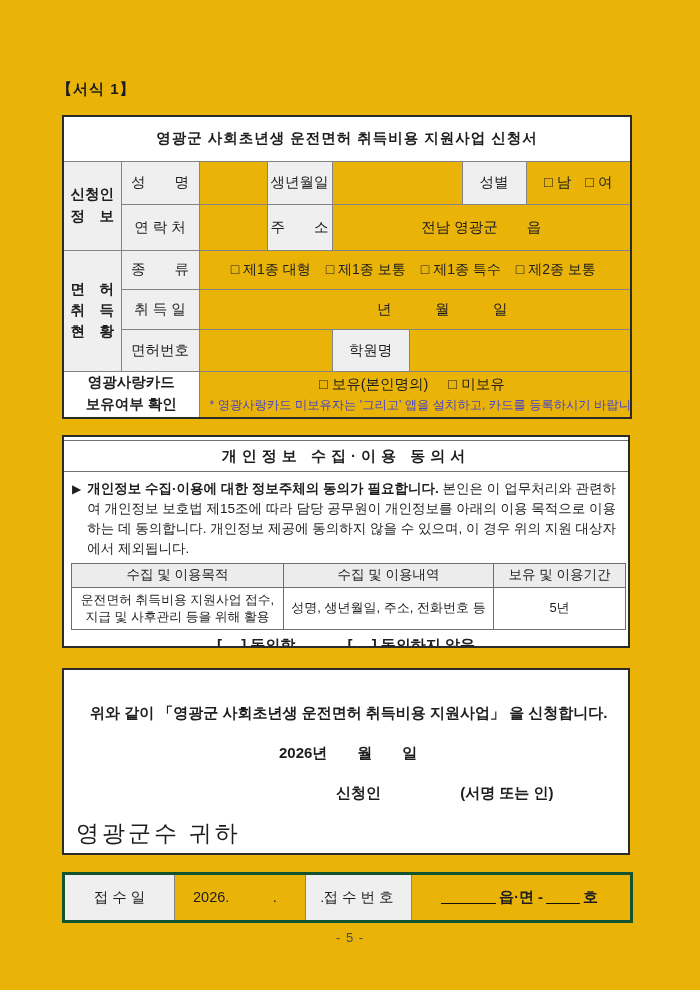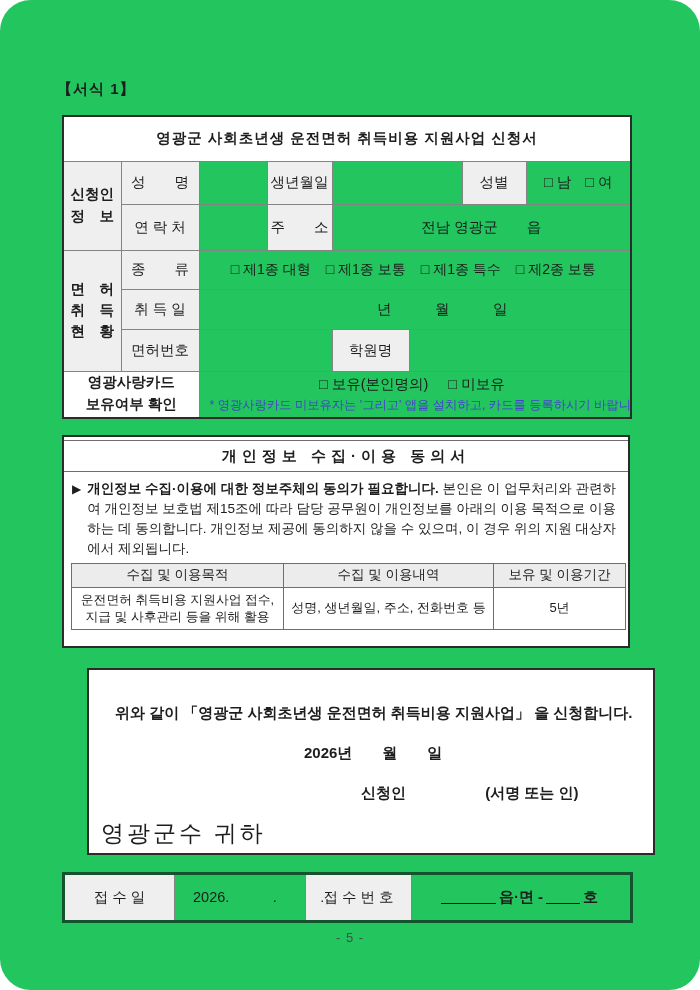--- a/index.html
+++ b/index.html
@@ -2,21 +2,21 @@
 <html><head>
 <meta charset="utf-8">
 <style>
   * { margin:0; padding:0; box-sizing:border-box; }
   html,body { background:#ffffff; }
   body {
     width:700px; height:990px; position:relative;
     font-family:"Liberation Sans","DejaVu Sans",sans-serif;
     color:#1d1d1d;
   }
-  .page { position:absolute; inset:0; background:#22c55e;border-radius:31px; }
+  .page { position:absolute; inset:0; background:#eab308; }
 
   .form-tag { position:absolute; left:57px; top:80px; font-size:15px; font-weight:bold; letter-spacing:1px; }
 
   
   table.t1 {
     position:absolute; left:62px; top:115px; width:568px;
     border-collapse:collapse; table-layout:fixed;
     border:2px solid #2b2b2b;
   }
   table.t1 td { border:1px solid #848484; font-size:14.5px; text-align:center; vertical-align:middle; overflow:hidden; }
@@ -53,21 +53,21 @@
   table.t2 th, table.t2 td { border:1px solid #6e6e6e; text-align:center; vertical-align:middle; }
   table.t2 th { background:#ececec; font-weight:normal; font-size:13.5px; height:24px; }
   table.t2 td { font-size:13px; height:42px; }
   table.t2 td.purpose { font-size:12.8px; line-height:1.35; padding:0 4px; }
   .c-agree { text-align:center; font-weight:bold; font-size:15px; padding-top:5px; line-height:19px; }
   .c-agree span { margin:0 24px; white-space:pre; }
 
   
   .box3 {
     position:absolute; left:62px; top:668px; width:568px; height:187px;
-    border:2px solid #2b2b2b; overflow:hidden; background:#fff;margin-left:25px;
+    border:2px solid #2b2b2b; overflow:hidden; background:#fff;
   }
   .d-statement { margin:34px 0 0 26px; font-weight:bold; font-size:15px; }
   .d-date { margin:21px 0 0 215px; font-weight:bold; font-size:15px; white-space:pre; }
   .d-sign { margin:21px 0 0 272px; font-weight:bold; font-size:15px; }
   .d-sign .sig-note { margin-left:75px; }
   .d-recipient {
     margin:15px 0 0 12px; font-family:"Liberation Serif","DejaVu Serif",serif;
     font-size:23px; letter-spacing:3px;
   }
 
@@ -187,20 +187,24 @@
         <th>수집 및 이용내역</th>
         <th>보유 및 이용기간</th>
       </tr>
       <tr>
         <td class="purpose">운전면허 취득비용 지원사업 접수, 지급 및 사후관리 등을 위해 활용</td>
         <td>성명, 생년월일, 주소, 전화번호 등</td>
         <td>5년</td>
       </tr>
     </tbody>
       </table>
+    <div class="c-agree">
+      <span>[　 ] 동의함</span>
+      <span>[　 ] 동의하지 않음</span>
+    </div>
   </div>
 
   <div class="box3">
     <div class="d-statement">위와 같이 「영광군 사회초년생 운전면허 취득비용 지원사업」 을 신청합니다.</div>
     <div class="d-date">2026년　　월　　일</div>
     <div class="d-sign">
       <span>신청인</span>
       <span class="sig-note">(서명 또는 인)</span>
     </div>
     <div class="d-recipient">영광군수 귀하</div>

